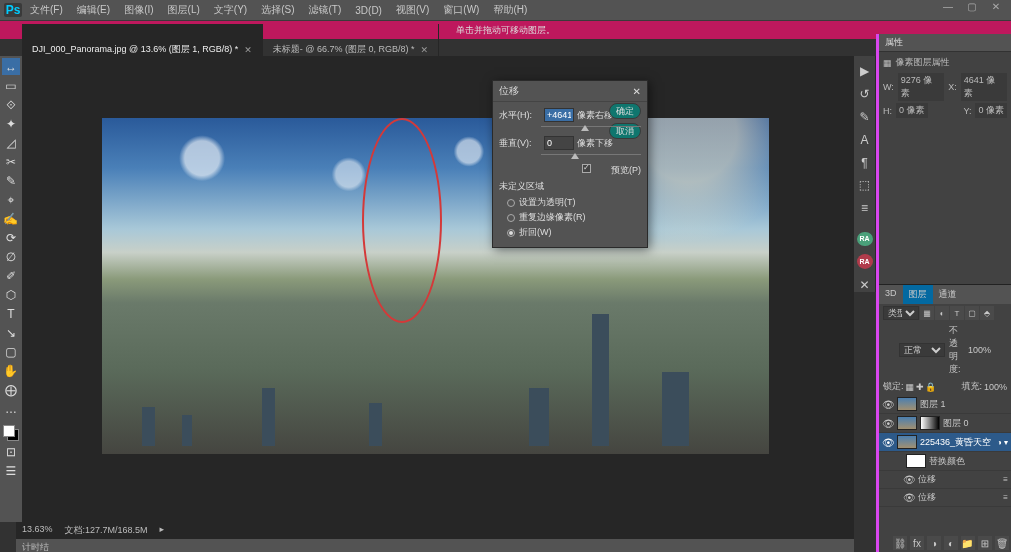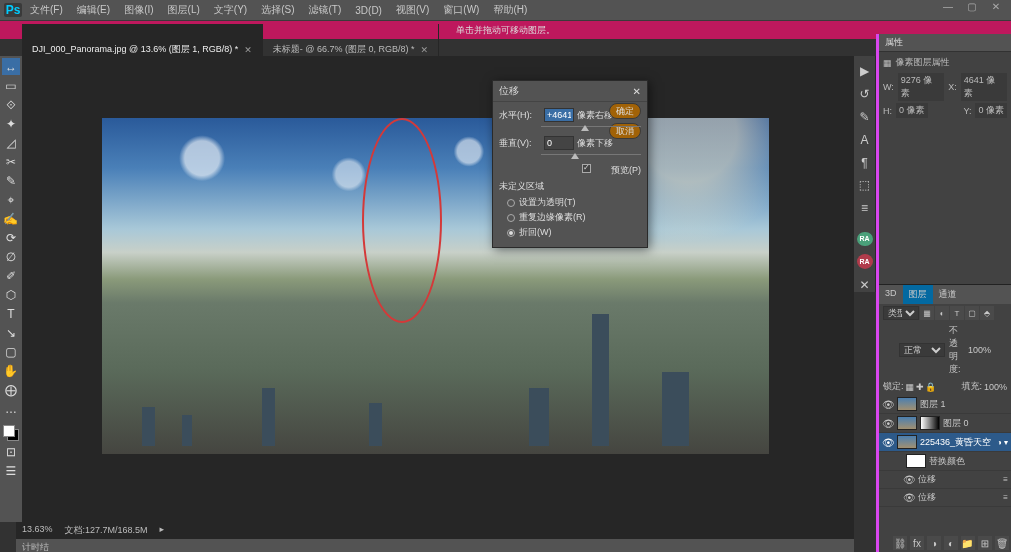--- a/index.html
+++ b/index.html
@@ -61,21 +61,21 @@
 .slider .track { height: 1px; background: #777; margin-top: 3px; }
 .slider .thumb { position: absolute; left: 40%; top: 1px; width: 0; height: 0; border-left: 4px solid transparent; border-right: 4px solid transparent; border-bottom: 6px solid #bbb; transform: translateY(-2px); }
 .fieldset-label { font-size: 9px; margin: 3px 0; }
 .dlg-radio { display: flex; align-items: center; gap: 4px; margin: 2px 0 2px 8px; font-size: 9px; }
 .dlg-radio .r { width: 8px; height: 8px; border: 1px solid #aaa; border-radius: 50%; display:inline-block; position: relative; }
 .dlg-radio.sel .r::after { content: ""; position: absolute; inset: 1px; background: #ddd; border-radius: 50%; }
 .dlg-check { display: flex; gap: 20px; font-size: 9px; margin-left: auto; justify-content: flex-end; }
 .dlg-check .c { width: 9px; height: 9px; border: 1px solid #aaa; position: relative; background:#444; }
 .dlg-check .c::after { content: "✓"; color: #ddd; font-size: 8px; position: absolute; left: 0; top: -2px; }
 .dlg-buttons { position: absolute; right: 6px; top: 22px; display: flex; flex-direction: column; gap: 4px; }
-.dlg-btn { width: 32px; height: 16px; background: #a16207; border: 1px solid #3a3a3a; border-radius: 8px; font-size: 9px; display:flex; align-items: center; justify-content: center; cursor: pointer; }
+.dlg-btn { width: 32px; height: 16px; background: #0f766e; border: 1px solid #3a3a3a; border-radius: 8px; font-size: 9px; display:flex; align-items: center; justify-content: center; cursor: pointer; }
 
 
 .rightcol { position: absolute; right: 135px; top: 56px; width: 22px; bottom: 260px; background: #424242; display: flex; flex-direction: column; align-items: center; gap: 8px; padding-top: 8px; border-right: 1px solid #2a2a2a; }
 .rightcol .ic { width: 16px; height: 16px; font-size: 12px; color: #ccc; display:flex; align-items: center; justify-content: center; cursor: pointer; }
 .rightcol .circ { width: 16px; height: 16px; border-radius: 50%; background: #4aa07a; color:#fff; font-size: 7px; display:flex; align-items: center; justify-content: center; font-weight: bold; }
 .rightcol .circ.red { background: #b03b4b; }
 
 
 .panels { position: absolute; right: 0; top: 34px; width: 135px; bottom: 0; background: #424242; display: flex; flex-direction: column; border-left: 3px solid #d946ef; }
 .panel-tab { background: #535353; padding: 2px 6px; font-size: 9px; color: #ddd; border-bottom: 1px solid #323232; }

